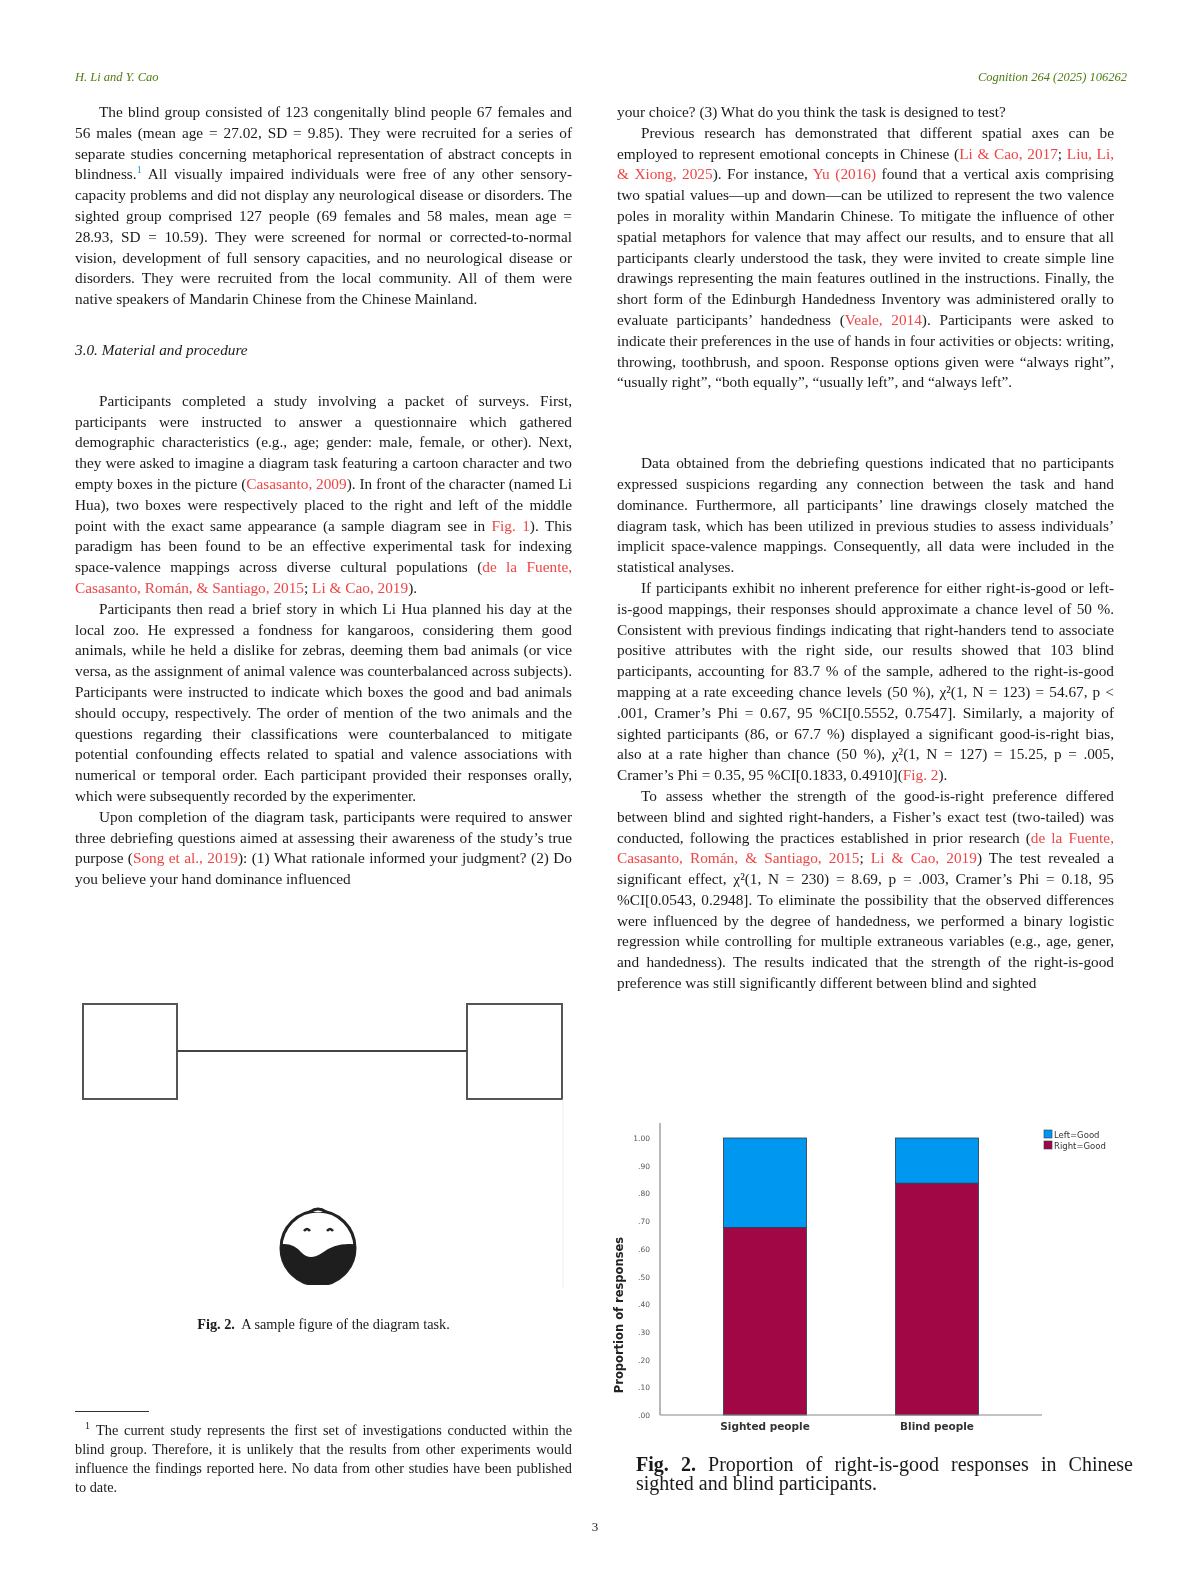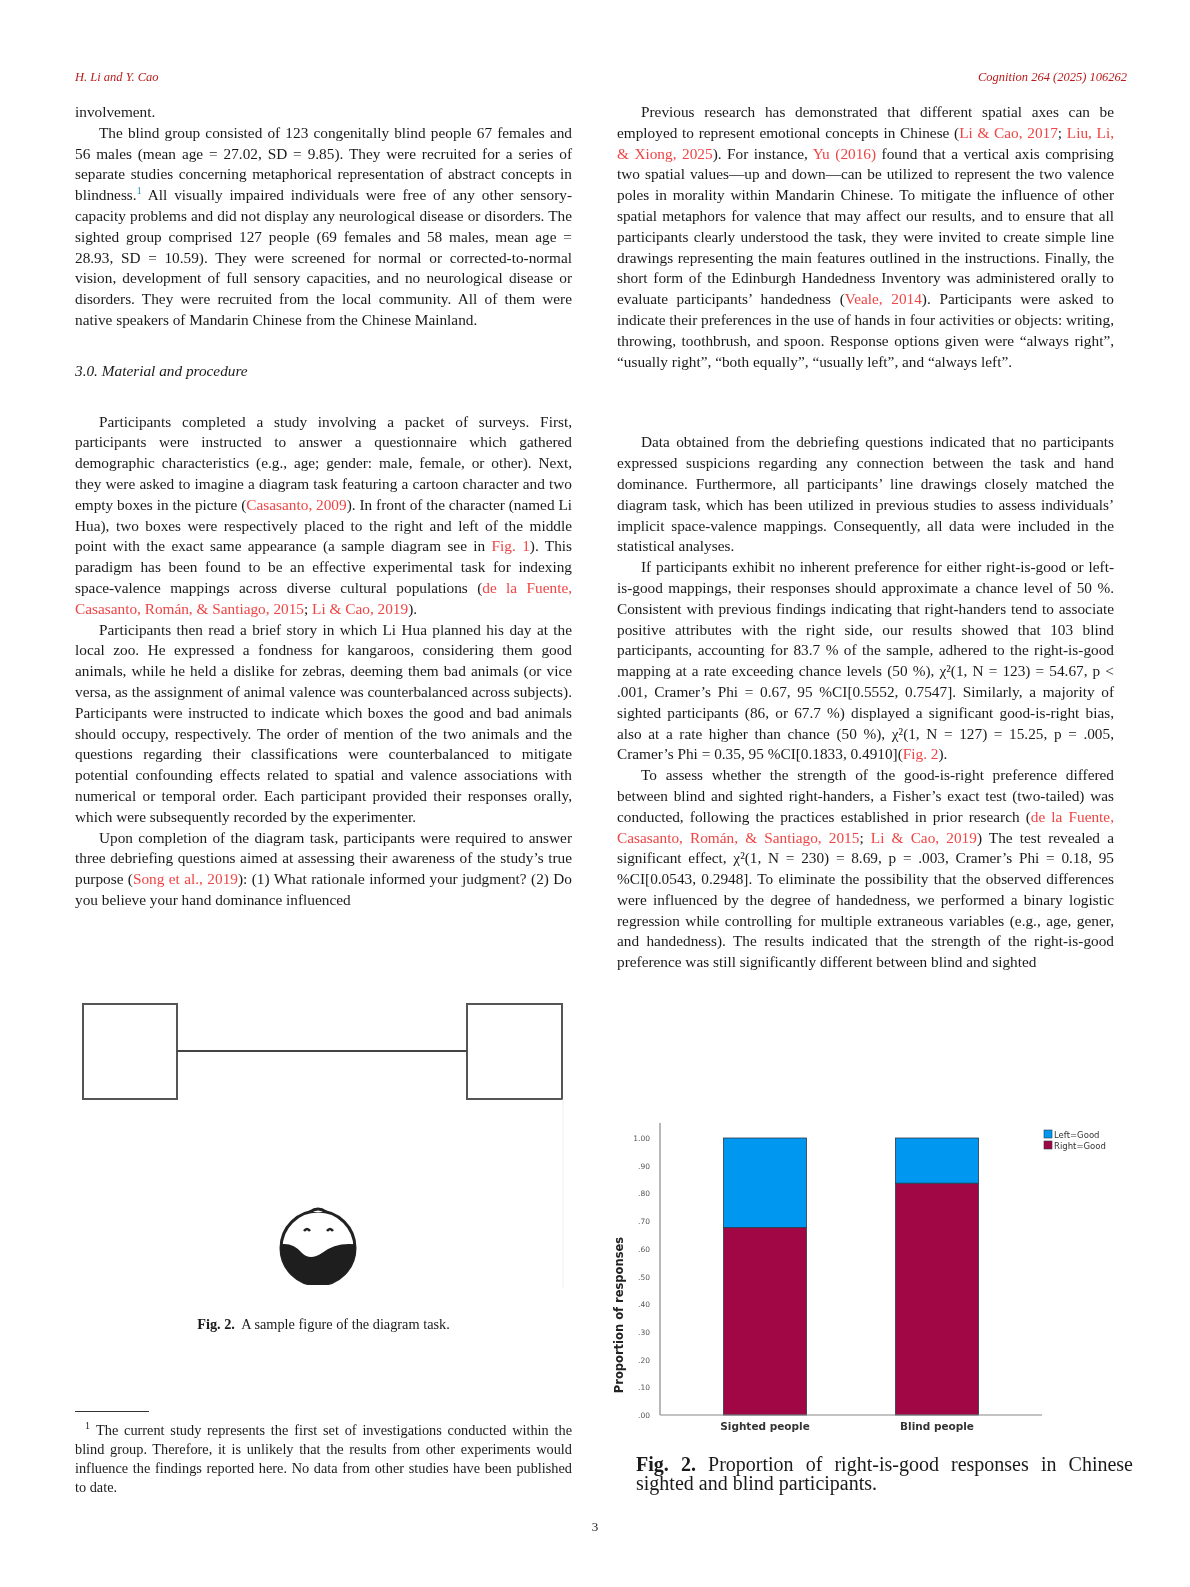--- a/index.html
+++ b/index.html
@@ -1,18 +1,18 @@
 <!DOCTYPE html>
 <html><head>
 <meta charset="utf-8">
 <style>
   html, body { margin: 0; padding: 0; background: #ffffff; }
   body { width: 1190px; height: 1587px; position: relative; overflow: hidden;
          font-family: "Liberation Serif", "DejaVu Serif", serif; color: #1a1a1a; }
-  .running-head { position: absolute; top: 70px; font-size: 12.5px; font-style: italic; color: #b91c1c; }
+  .running-head { position: absolute; top: 70px; font-size: 12.5px; font-style: italic; color: #4d7c0f; }
   .rh-left { left: 75px; }
   .rh-right { right: 63px; }
   .col { position: absolute; width: 497px; font-size: 15.3px; line-height: 20.8px; text-align: justify; }
   .col-left { left: 75px; top: 102px; }
   .col-right { left: 617px; top: 102px; }
   .col p { margin: 0; }
   .indent { text-indent: 24px; }
   .sec-head { font-style: italic; font-size: 15.3px; margin: 0; }
   .ref { color: #ef4444; }
   sup { font-size: 10px; line-height: 0; }
@@ -28,21 +28,20 @@
   .page-number { position: absolute; top: 1519px; left: 0; width: 1190px; text-align: center; font-size: 13px; }
   .chart-font { font-family: "DejaVu Sans", "Liberation Sans", sans-serif; }
 </style>
 </head>
 <body>
 
 <div class="running-head rh-left">H. Li and Y. Cao</div>
 <div class="running-head rh-right">Cognition 264 (2025) 106262</div>
 
 <div class="col col-left">
-  <p>involvement.</p>
   <p class="indent"><span>The blind group consisted of 123 congenitally blind people 67 females and 56 males (mean age = 27.02, SD = 9.85). They were recruited for a series of separate studies concerning metaphorical representation of abstract concepts in blindness.</span><sup class="fn-mark">1</sup><span> All visually impaired individuals were free of any other sensory-capacity problems and did not display any neurological disease or disorders. The sighted group comprised 127 people (69 females and 58 males, mean age = 28.93, SD = 10.59). They were screened for normal or corrected-to-normal vision, development of full sensory capacities, and no neurological disease or disorders. They were recruited from the local community. All of them were native speakers of Mandarin Chinese from the Chinese Mainland.</span></p>
   <div style="height:30px"></div>
   <p class="sec-head">3.0.  Material and procedure</p>
   <div style="height:30px"></div>
   <p class="indent"><span>Participants completed a study involving a packet of surveys. First, participants were instructed to answer a questionnaire which gathered demographic characteristics (e.g., age; gender: male, female, or other). Next, they were asked to imagine a diagram task featuring a cartoon character and two empty boxes in the picture (</span><a class="ref">Casasanto, 2009</a><span>). In front of the character (named Li Hua), two boxes were respectively placed to the right and left of the middle point with the exact same appearance (a sample diagram see in </span><a class="ref">Fig. 1</a><span>). This paradigm has been found to be an effective experimental task for indexing space-valence mappings across diverse cultural populations (</span><a class="ref">de la Fuente, Casasanto, Román, &amp; Santiago, 2015</a><span>; </span><a class="ref">Li &amp; Cao, 2019</a><span>).</span></p>
   <p class="indent">Participants then read a brief story in which Li Hua planned his day at the local zoo. He expressed a fondness for kangaroos, considering them good animals, while he held a dislike for zebras, deeming them bad animals (or vice versa, as the assignment of animal valence was counterbalanced across subjects). Participants were instructed to indicate which boxes the good and bad animals should occupy, respectively. The order of mention of the two animals and the questions regarding their classifications were counterbalanced to mitigate potential confounding effects related to spatial and valence associations with numerical or temporal order. Each participant provided their responses orally, which were subsequently recorded by the experimenter.</p>
   <p class="indent"><span>Upon completion of the diagram task, participants were required to answer three debriefing questions aimed at assessing their awareness of the study’s true purpose (</span><a class="ref">Song et al., 2019</a><span>): (1) What rationale informed your judgment? (2) Do you believe your hand dominance influenced</span></p>
 </div>
 
 <svg class="fig1" viewBox="0 0 490 300" width="490" height="300">
@@ -63,20 +62,21 @@
     <path d="M245 228 Q248 224 251 228" fill="none" stroke="#222" stroke-width="2.5"></path>
     <rect x="195" y="282" width="85" height="20" fill="#fff"></rect>
   </g>
 </svg>
 <div class="fig1-caption"><span class="fig-label">Fig. 2.</span>&nbsp; <span>A sample figure of the diagram task.</span></div>
 
 <div class="footnote-rule"></div>
 <div class="footnote"><span class="fn-num">1</span><span>The current study represents the first set of investigations conducted within the blind group. Therefore, it is unlikely that the results from other experiments would influence the findings reported here. No data from other studies have been published to date.</span></div>
 
 <div class="col col-right">
+  <p>your choice? (3) What do you think the task is designed to test?</p>
   <p class="indent"><span>Previous research has demonstrated that different spatial axes can be employed to represent emotional concepts in Chinese (</span><a class="ref">Li &amp; Cao, 2017</a><span>; </span><a class="ref">Liu, Li, &amp; Xiong, 2025</a><span>). For instance, </span><a class="ref">Yu (2016)</a><span> found that a vertical axis comprising two spatial values—up and down—can be utilized to represent the two valence poles in morality within Mandarin Chinese. To mitigate the influence of other spatial metaphors for valence that may affect our results, and to ensure that all participants clearly understood the task, they were invited to create simple line drawings representing the main features outlined in the instructions. Finally, the short form of the Edinburgh Handedness Inventory was administered orally to evaluate participants’ handedness (</span><a class="ref">Veale, 2014</a><span>). Participants were asked to indicate their preferences in the use of hands in four activities or objects: writing, throwing, toothbrush, and spoon. Response options given were “always right”, “usually right”, “both equally”, “usually left”, and “always left”.</span></p>
   <div style="height:30px"></div>
   <div style="height:30px"></div>
   <p class="indent">Data obtained from the debriefing questions indicated that no participants expressed suspicions regarding any connection between the task and hand dominance. Furthermore, all participants’ line drawings closely matched the diagram task, which has been utilized in previous studies to assess individuals’ implicit space-valence mappings. Consequently, all data were included in the statistical analyses.</p>
   <p class="indent"><span>If participants exhibit no inherent preference for either right-is-good or left-is-good mappings, their responses should approximate a chance level of 50 %. Consistent with previous findings indicating that right-handers tend to associate positive attributes with the right side, our results showed that 103 blind participants, accounting for 83.7 % of the sample, adhered to the right-is-good mapping at a rate exceeding chance levels (50 %), χ²(1, N = 123) = 54.67, p &lt; .001, Cramer’s Phi = 0.67, 95 %CI[0.5552, 0.7547]. Similarly, a majority of sighted participants (86, or 67.7 %) displayed a significant good-is-right bias, also at a rate higher than chance (50 %), χ²(1, N = 127) = 15.25, p = .005, Cramer’s Phi = 0.35, 95 %CI[0.1833, 0.4910](</span><a class="ref">Fig. 2</a><span>).</span></p>
   <p class="indent"><span>To assess whether the strength of the good-is-right preference differed between blind and sighted right-handers, a Fisher’s exact test (two-tailed) was conducted, following the practices established in prior research (</span><a class="ref">de la Fuente, Casasanto, Román, &amp; Santiago, 2015</a><span>; </span><a class="ref">Li &amp; Cao, 2019</a><span>) The test revealed a significant effect, χ²(1, N = 230) = 8.69, p = .003, Cramer’s Phi = 0.18, 95 %CI[0.0543, 0.2948]. To eliminate the possibility that the observed differences were influenced by the degree of handedness, we performed a binary logistic regression while controlling for multiple extraneous variables (e.g., age, gener, and handedness). The results indicated that the strength of the right-is-good preference was still significantly different between blind and sighted</span></p>
 </div>
 
 <svg class="fig2 chart-font" id="chart" viewBox="0 0 530 340" width="530" height="340">
   <g id="y-axis-group">

